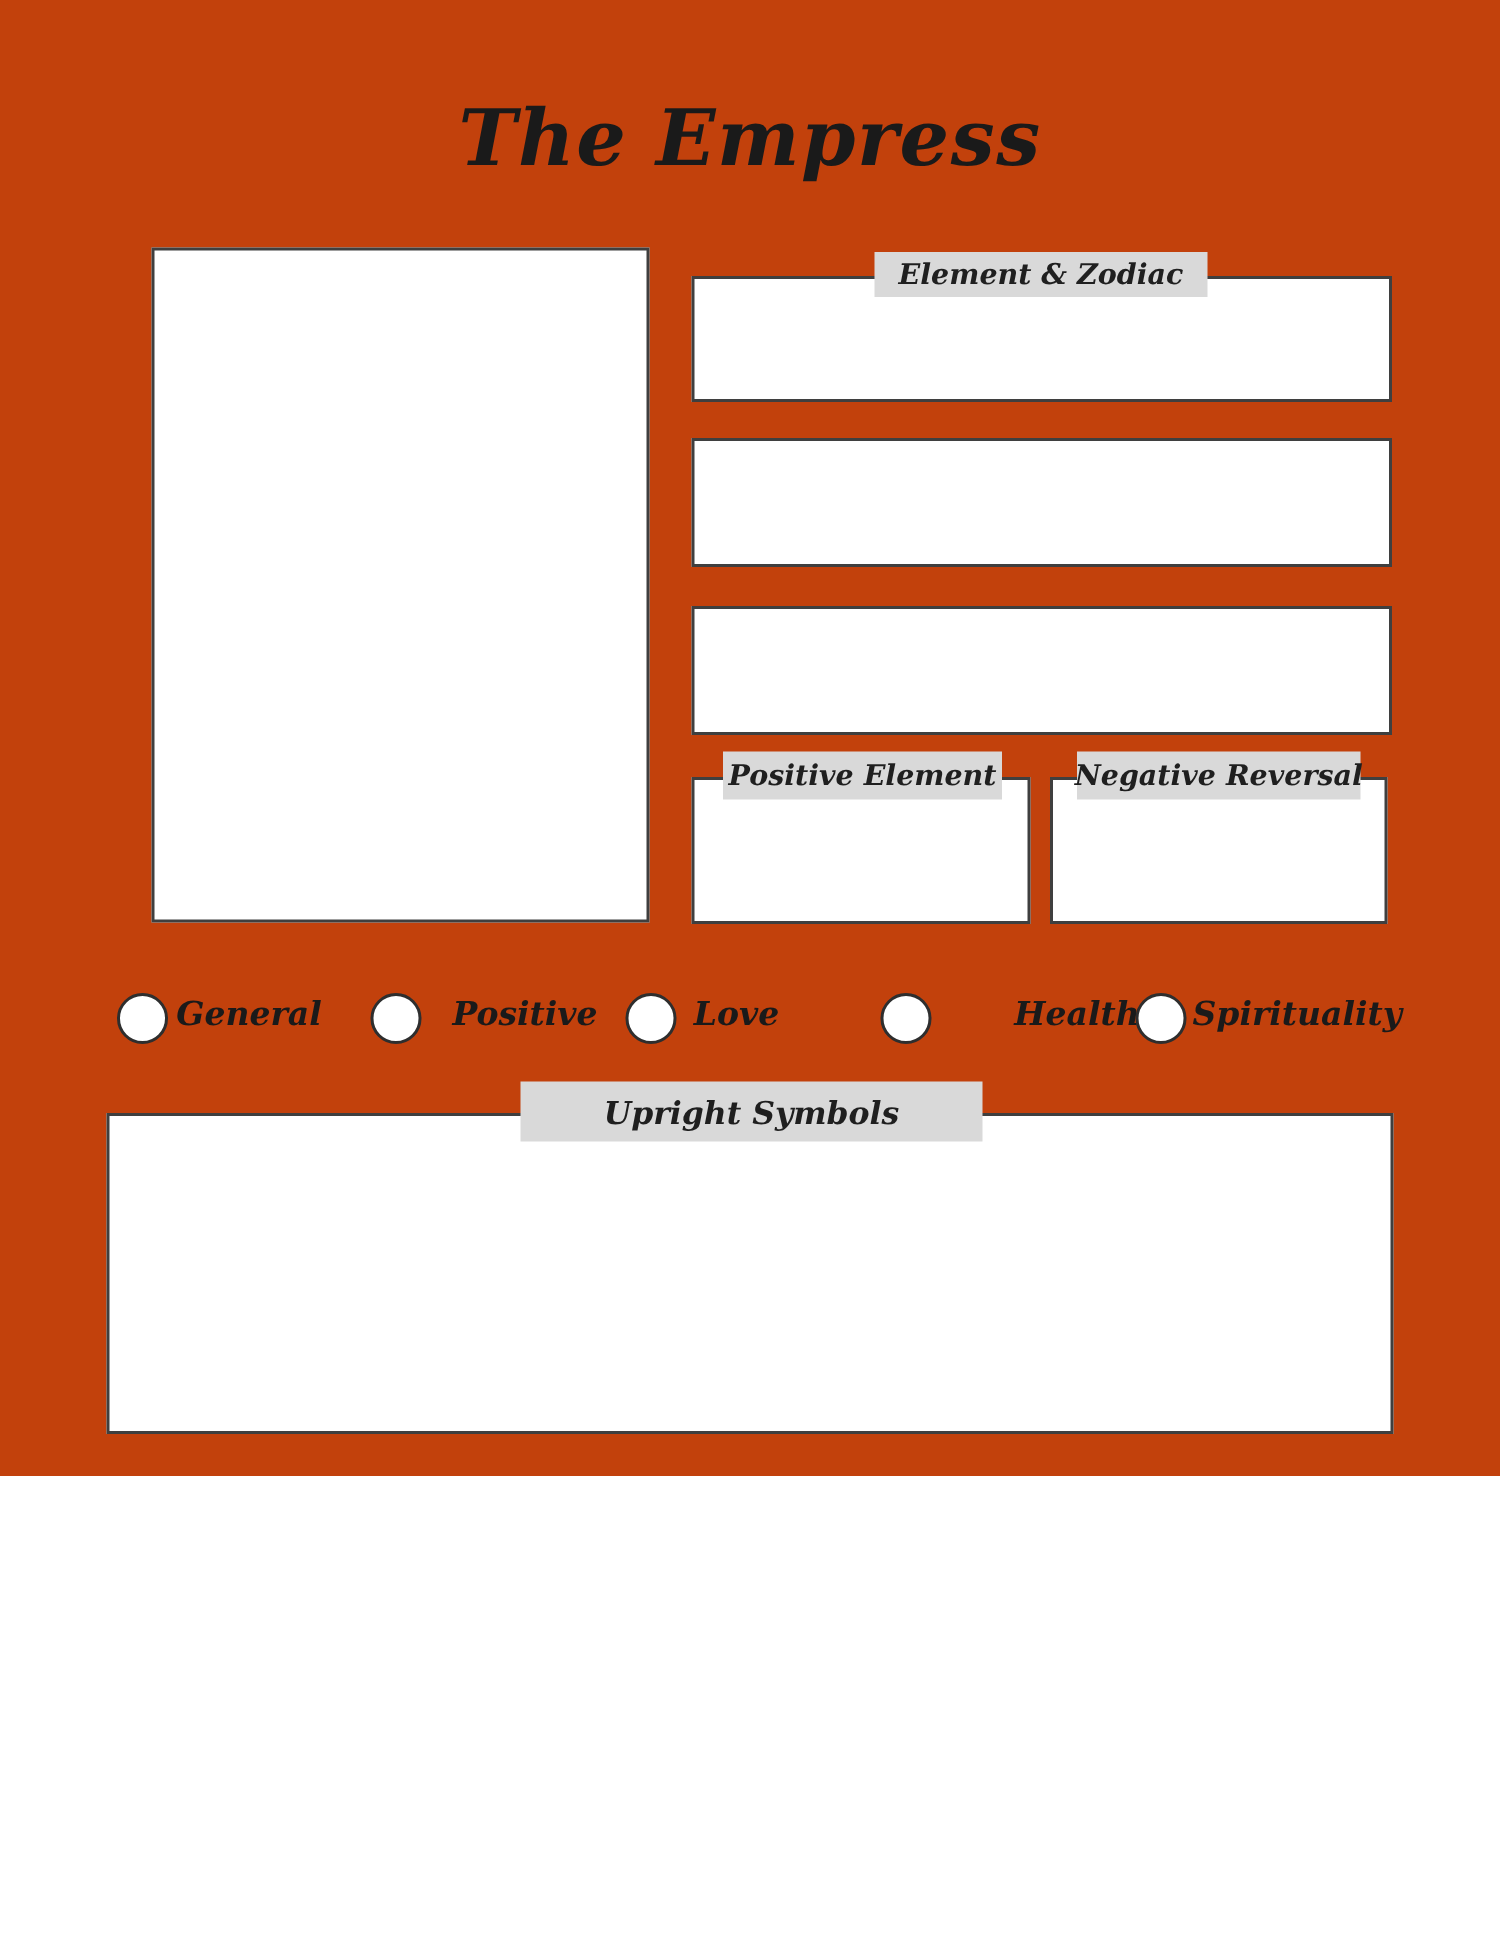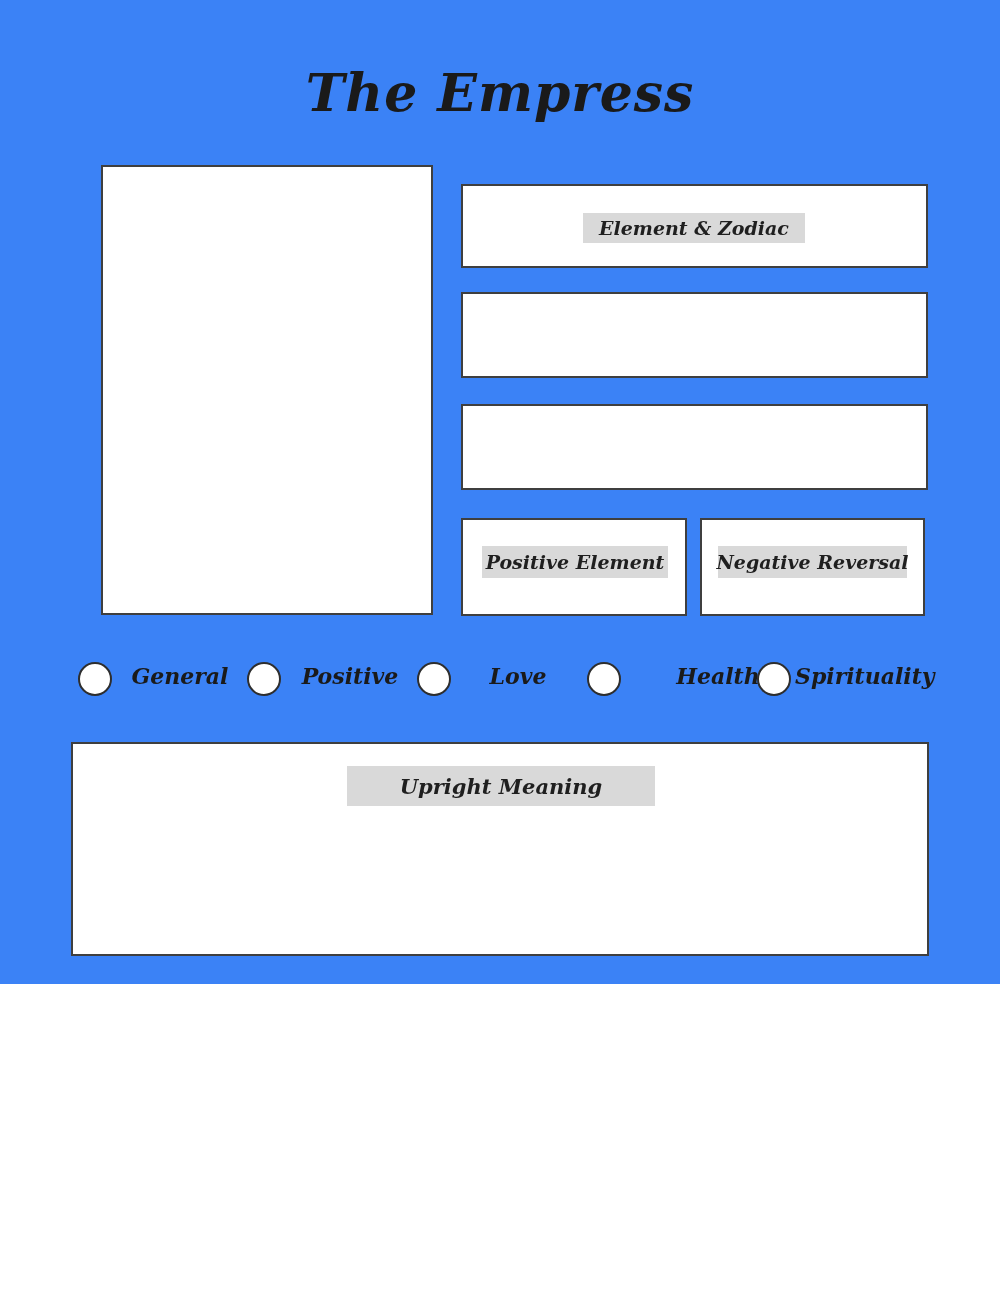--- a/index.html
+++ b/index.html
@@ -4,21 +4,21 @@
 <style>
   html, body {
     margin: 0;
     padding: 0;
     background: #ffffff;
   }
   #page {
     position: relative;
     width: 1000px;
     height: 984px;
-    background: #3b82f6;
+    background: #c2410c;
     font-family: "DejaVu Serif", serif;
     color: #1c1c1c;
     overflow: hidden;
   }
   .script {
     font-family: "DejaVu Serif", serif;
     font-style: italic;
     font-weight: bold;
   }
   #title {
@@ -41,21 +41,20 @@
     position: absolute;
     background: #d9d9d9;
     color: #1f1f1f;
     display: flex;
     align-items: center;
     justify-content: center;
     font-size: 19px;
     z-index: 3;
     box-sizing: border-box;
     white-space: nowrap;
-    margin-top: 45px;
   }
   .section-label.big {
     font-size: 21px;
   }
   .circle {
     position: absolute;
     width: 34px;
     height: 34px;
     border: 2px solid #2e2e2e;
     border-radius: 50%;
@@ -87,32 +86,32 @@
 
   <div class="box" style="left:461px; top:404px; width:467px; height:86px;"></div>
 
   <div class="box" style="left:461px; top:518px; width:226px; height:98px;"></div>
   <div class="section-label script" style="left:482px; top:501px; width:186px; height:32px;">Positive Element</div>
 
   <div class="box" style="left:700px; top:518px; width:225px; height:98px;"></div>
   <div class="section-label script" style="left:718px; top:501px; width:189px; height:32px;">Negative Reversal</div>
 
   <div class="circle" style="left:78px;  top:662px;"></div>
-  <div class="circle-label script" style="left:130px; width:100px;">General</div>
+  <div class="circle-label script" style="left:116px; width:100px;">General</div>
 
   <div class="circle" style="left:247px; top:662px;"></div>
   <div class="circle-label script" style="left:300px; width:100px;">Positive</div>
 
   <div class="circle" style="left:417px; top:662px;"></div>
-  <div class="circle-label script" style="left:468px; width:100px;text-align:center;">Love</div>
+  <div class="circle-label script" style="left:441px; width:100px;text-align:center;">Love</div>
 
   <div class="circle" style="left:587px; top:662px;"></div>
   <div class="circle-label script" style="left:668px; width:100px;">Health</div>
 
   <div class="circle" style="left:757px; top:662px;"></div>
   <div class="circle-label script" style="left:795px; width:120px;">Spirituality</div>
 
   <div class="box" style="left:71px; top:742px; width:858px; height:214px;"></div>
-  <div class="section-label script big" style="left:347px; top:721px; width:308px; height:40px;">Upright Meaning</div>
+  <div class="section-label script big" style="left:347px; top:721px; width:308px; height:40px;">Upright Symbols</div>
 
   <div class="box" style="left:71px; top:997px; width:858px; height:213px;"></div>
 
 </div>
 
 </body></html>

